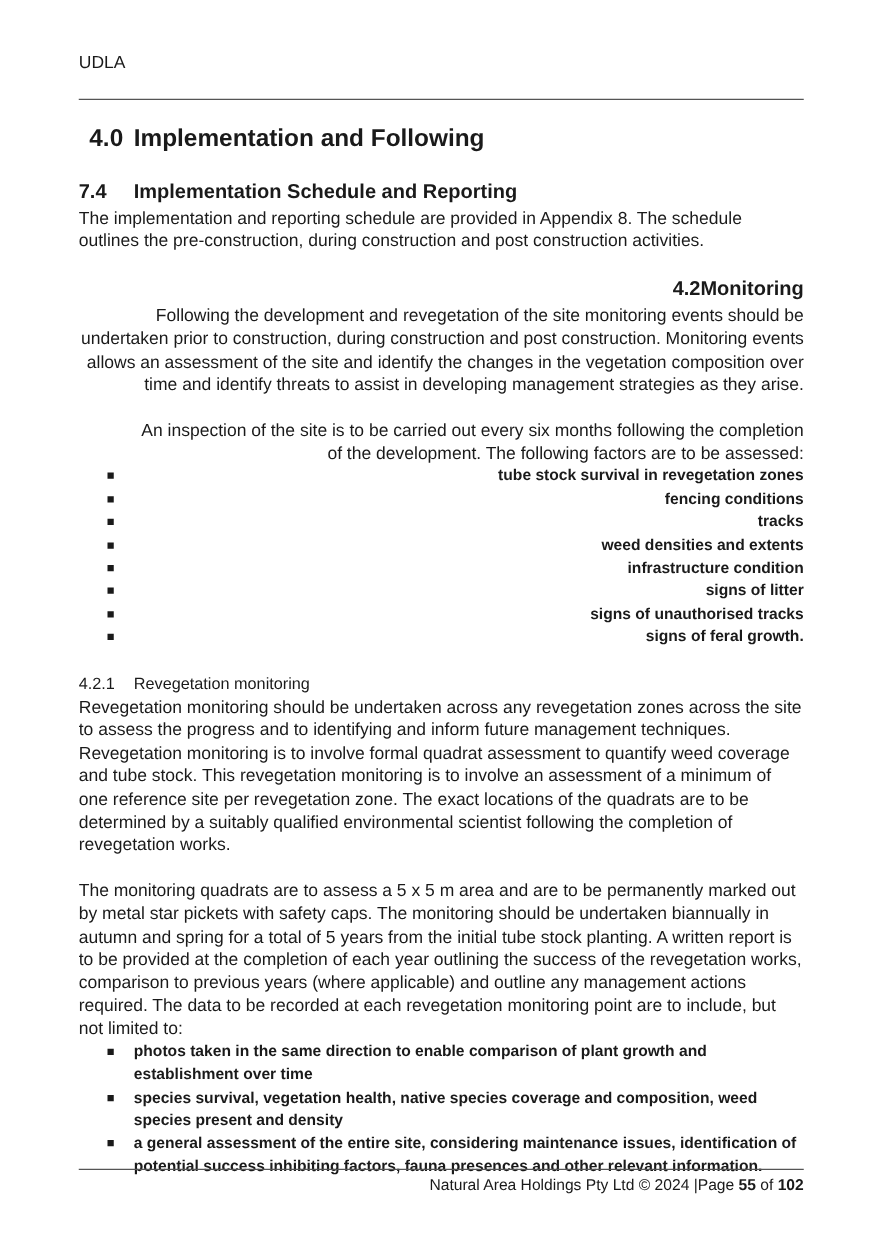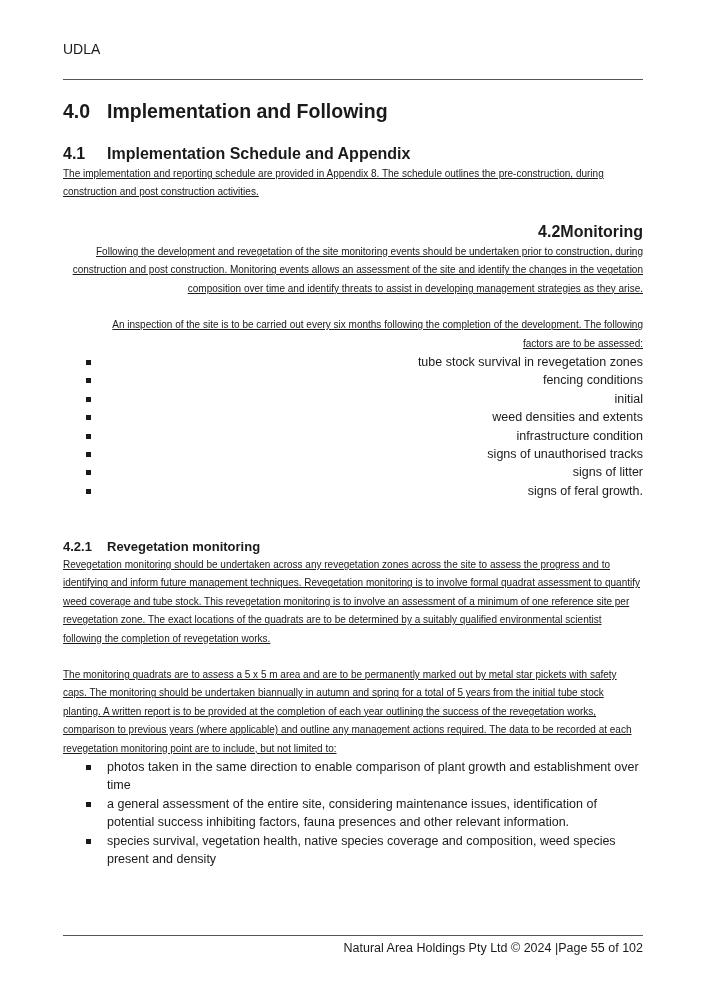--- a/index.html
+++ b/index.html
@@ -3,82 +3,82 @@
 <meta charset="utf-8">
 <style>
   html, body { margin: 0; padding: 0; background: #ffffff; }
   body { width: 705px; height: 997px; position: relative; overflow: hidden;
          font-family: "Liberation Sans", sans-serif; color: #1a1a1a; }
   .page { position: absolute; left: 63px; top: 0; width: 580px; }
   .header { position: absolute; top: 40px; left: 0; width: 580px; font-size: 14px; line-height: 19px; }
   .header-rule { position: absolute; top: 79px; left: 0; width: 580px; height: 1px; background: #555; }
   .h1 { position: absolute; top: 98px; left: 0; font-size: 19.5px; font-weight: bold; line-height: 26px; }
   .h2 { font-size: 16px; font-weight: bold; line-height: 22px; }
-  .h3 { font-size: 13px; font-weight: bold; line-height: 18px; }
-  .num1 { display: inline-block; width: 44px; }
+  .h3 { font-size: 13px; font-weight: normal; line-height: 18px; }
+  .num1 { display: inline-block; width: 44px; text-align: center; }
   .num2 { display: inline-block; width: 44px; }
   .num3 { display: inline-block; width: 44px; }
-  .p { font-size: 10px; line-height: 18.4px; margin: 0; text-decoration: underline; }
+  .p { font-size: 14px; line-height: 18.4px; margin: 0; }
   .section { position: absolute; left: 0; width: 580px; }
   ul.bullets { list-style: none; margin: 0; padding: 0; }
-  ul.bullets li { position: relative; padding-left: 44px; font-size: 12.5px; line-height: 18.4px; }
+  ul.bullets li { position: relative; padding-left: 44px; font-size: 12.5px; line-height: 18.4px; font-weight: bold; }
   ul.bullets li .bullet { position: absolute; left: 23px; top: 7px; width: 5px; height: 5px; background: #1a1a1a; }
   .footer-rule { position: absolute; top: 935px; left: 0; width: 580px; height: 1px; background: #555; }
   .footer { position: absolute; top: 939px; right: 0; font-size: 12.5px; line-height: 18px; text-align: right; }
-  .footer b { font-weight: normal; }
+  .footer b { font-weight: bold; }
 </style>
 </head>
 <body>
 
 <div class="page">
 
   <div class="header">
     <div>UDLA</div>
   </div>
   <div class="header-rule"></div>
 
   <div class="h1">
     <span class="num1">4.0</span><span>Implementation and Following</span>
   </div>
 
   <div class="section" style="top:143px;">
     <div class="h2">
-      <span class="num2">4.1</span><span>Implementation Schedule and Appendix</span>
+      <span class="num2">7.4</span><span>Implementation Schedule and Reporting</span>
     </div>
     <p class="p">The implementation and reporting schedule are provided in Appendix 8. The schedule outlines the pre-construction, during construction and post construction activities.</p>
   </div>
 
   <div class="section" style="top:221px;text-align:right;">
     <div class="h2">
       <span class="num2">4.2</span><span>Monitoring</span>
     </div>
     <p class="p">Following the development and revegetation of the site monitoring events should be undertaken prior to construction, during construction and post construction. Monitoring events allows an assessment of the site and identify the changes in the vegetation composition over time and identify threats to assist in developing management strategies as they arise.</p>
     <p class="p" style="margin-top:18px;margin-left:48px;">An inspection of the site is to be carried out every six months following the completion of the development. The following factors are to be assessed:</p>
     <ul class="bullets">
       <li><span class="bullet"></span><span>tube stock survival in revegetation zones</span></li>
       <li><span class="bullet"></span><span>fencing conditions</span></li>
-      <li><span class="bullet"></span><span>initial</span></li>
+      <li><span class="bullet"></span><span>tracks</span></li>
       <li><span class="bullet"></span><span>weed densities and extents</span></li>
       <li><span class="bullet"></span><span>infrastructure condition</span></li>
+      <li><span class="bullet"></span><span>signs of litter</span></li>
       <li><span class="bullet"></span><span>signs of unauthorised tracks</span></li>
-      <li><span class="bullet"></span><span>signs of litter</span></li>
       <li><span class="bullet"></span><span>signs of feral growth.</span></li>
     </ul>
   </div>
 
   <div class="section" style="top:538px;">
     <div class="h3">
       <span class="num3">4.2.1</span><span>Revegetation monitoring</span>
     </div>
     <p class="p">Revegetation monitoring should be undertaken across any revegetation zones across the site to assess the progress and to identifying and inform future management techniques. Revegetation monitoring is to involve formal quadrat assessment to quantify weed coverage and tube stock. This revegetation monitoring is to involve an assessment of a minimum of one reference site per revegetation zone. The exact locations of the quadrats are to be determined by a suitably qualified environmental scientist following the completion of revegetation works.</p>
     <p class="p" style="margin-top:18px;">The monitoring quadrats are to assess a 5 x 5 m area and are to be permanently marked out by metal star pickets with safety caps. The monitoring should be undertaken biannually in autumn and spring for a total of 5 years from the initial tube stock planting. A written report is to be provided at the completion of each year outlining the success of the revegetation works, comparison to previous years (where applicable) and outline any management actions required. The data to be recorded at each revegetation monitoring point are to include, but not limited to:</p>
     <ul class="bullets">
       <li><span class="bullet"></span><span>photos taken in the same direction to enable comparison of plant growth and establishment over time</span></li>
+      <li><span class="bullet"></span><span>species survival, vegetation health, native species coverage and composition, weed species present and density</span></li>
       <li><span class="bullet"></span><span>a general assessment of the entire site, considering maintenance issues, identification of potential success inhibiting factors, fauna presences and other relevant information.</span></li>
-      <li><span class="bullet"></span><span>species survival, vegetation health, native species coverage and composition, weed species present and density</span></li>
     </ul>
   </div>
 
   <div class="footer-rule"></div>
   <div class="footer">
     <span>Natural Area Holdings Pty Ltd © 2024 |Page </span><b>55</b><span> of </span><b>102</b>
   </div>
 
 </div>
 

